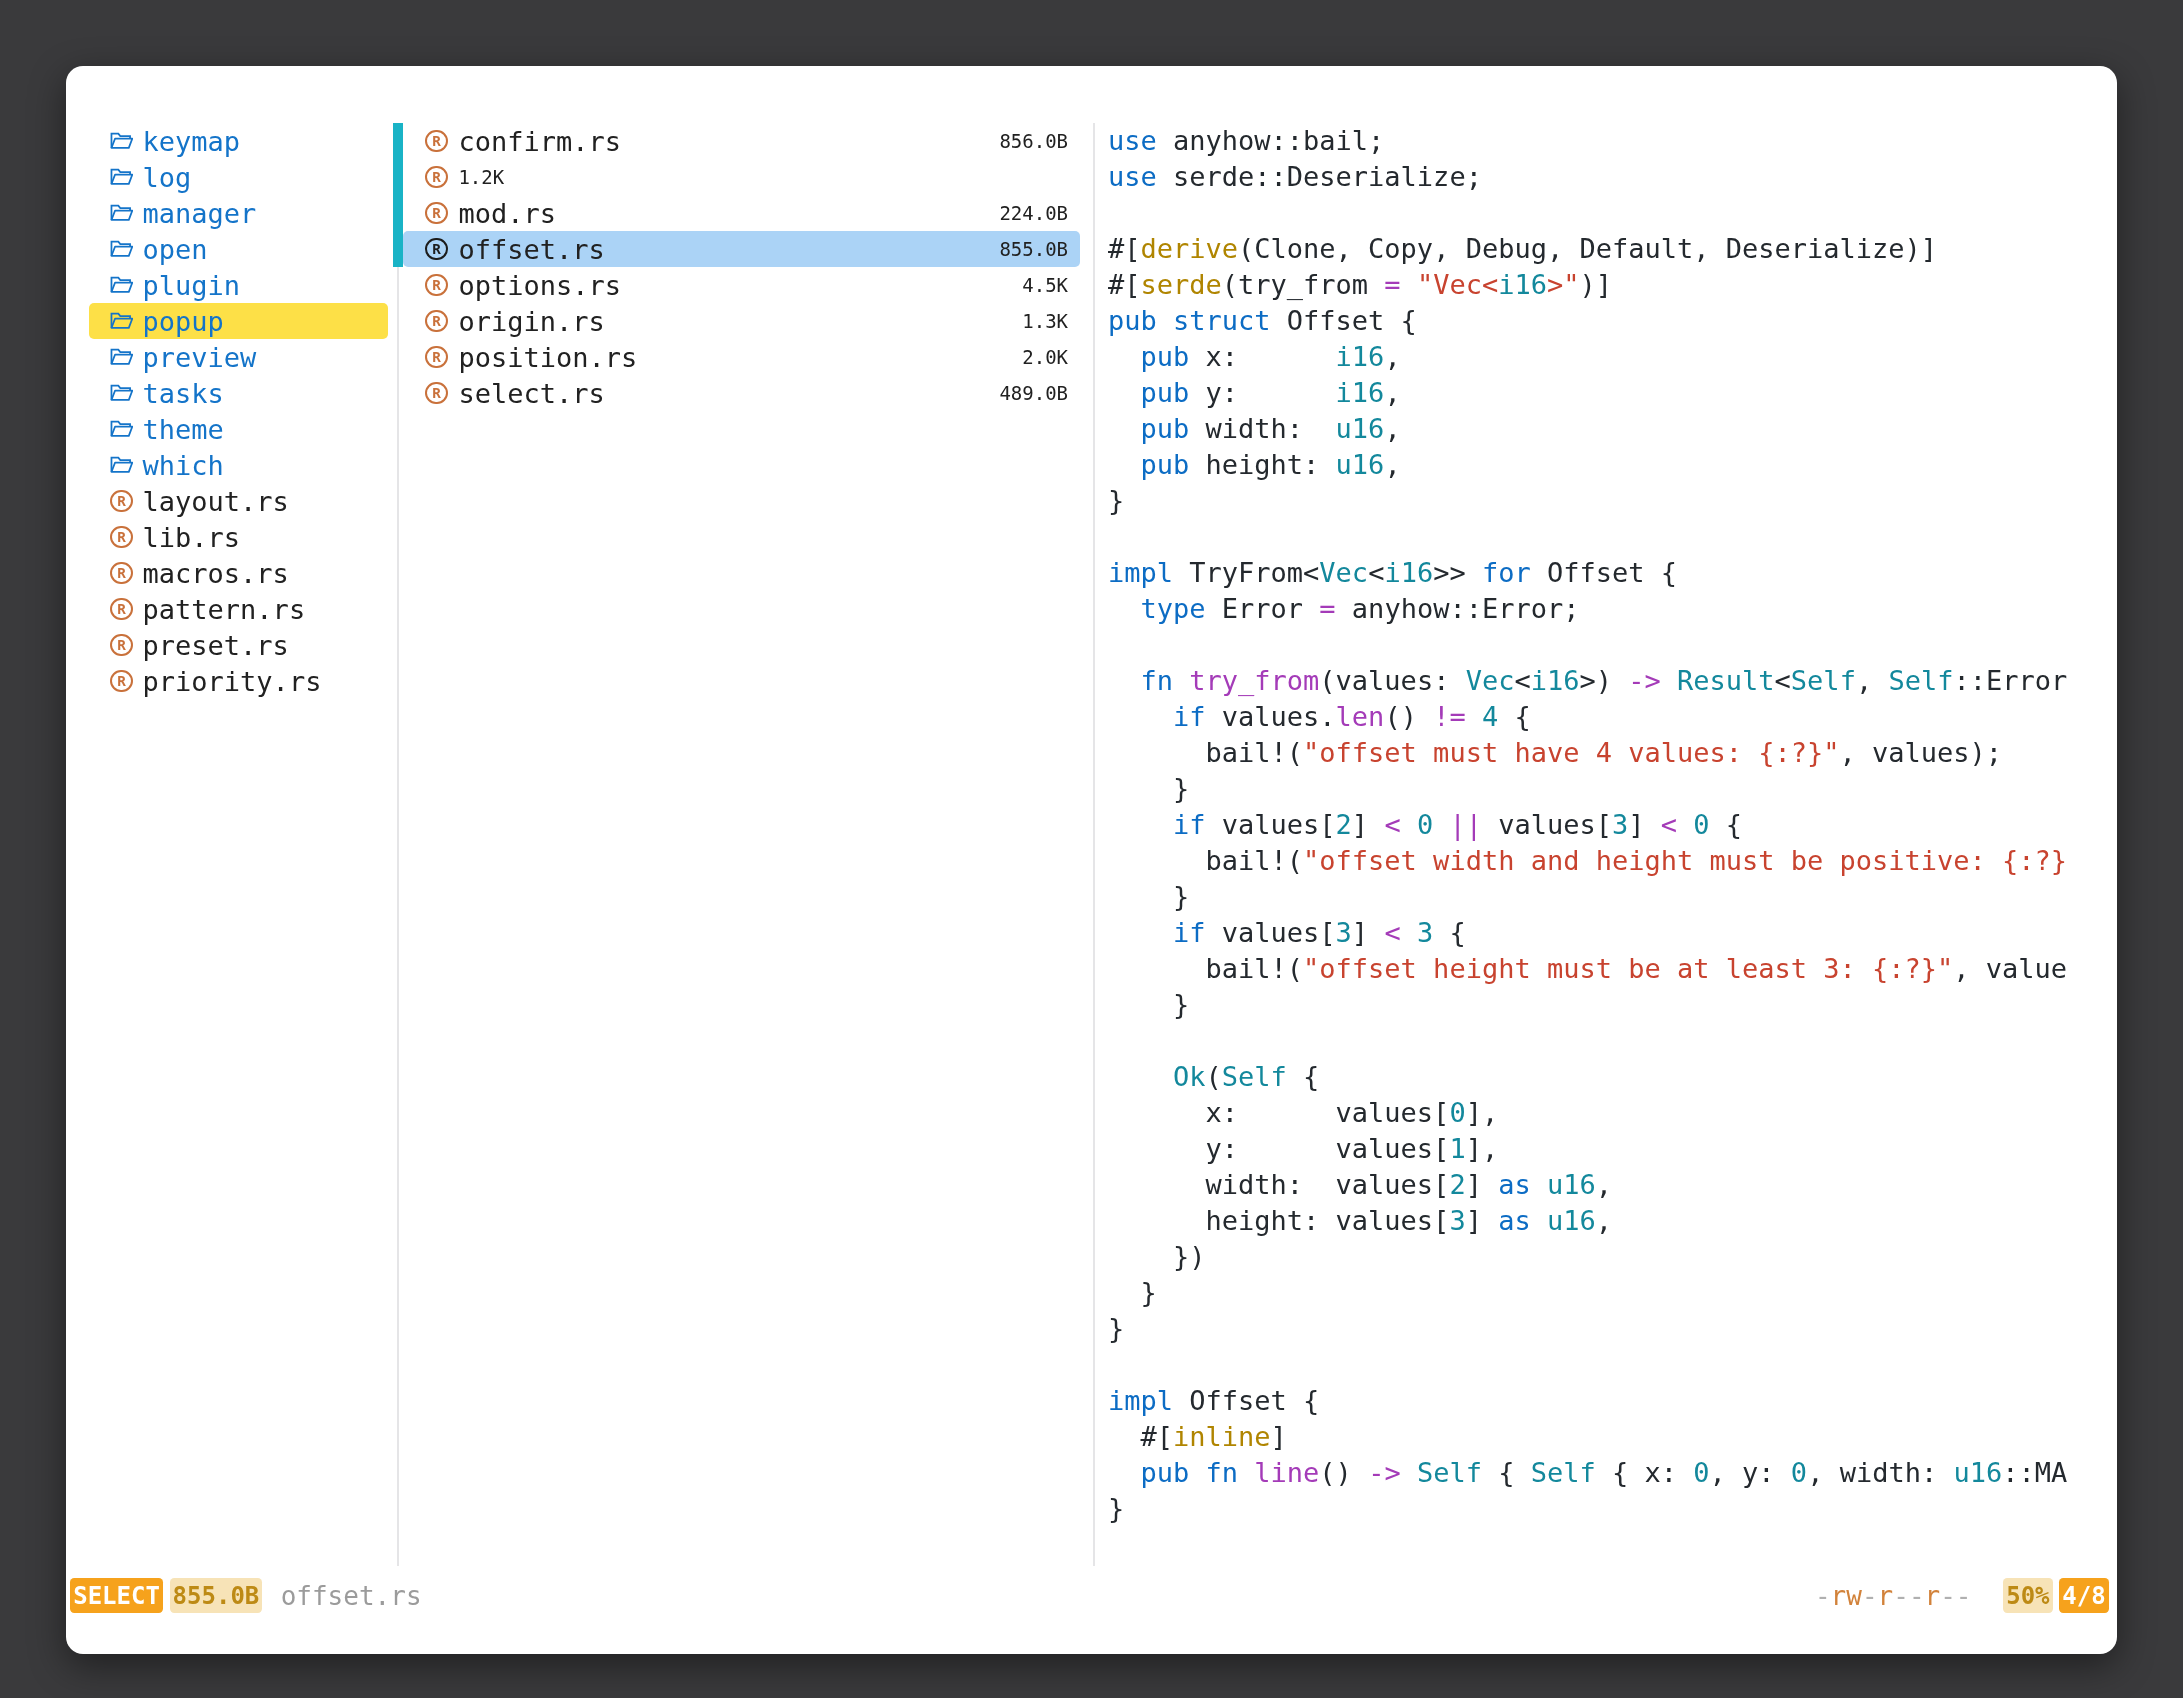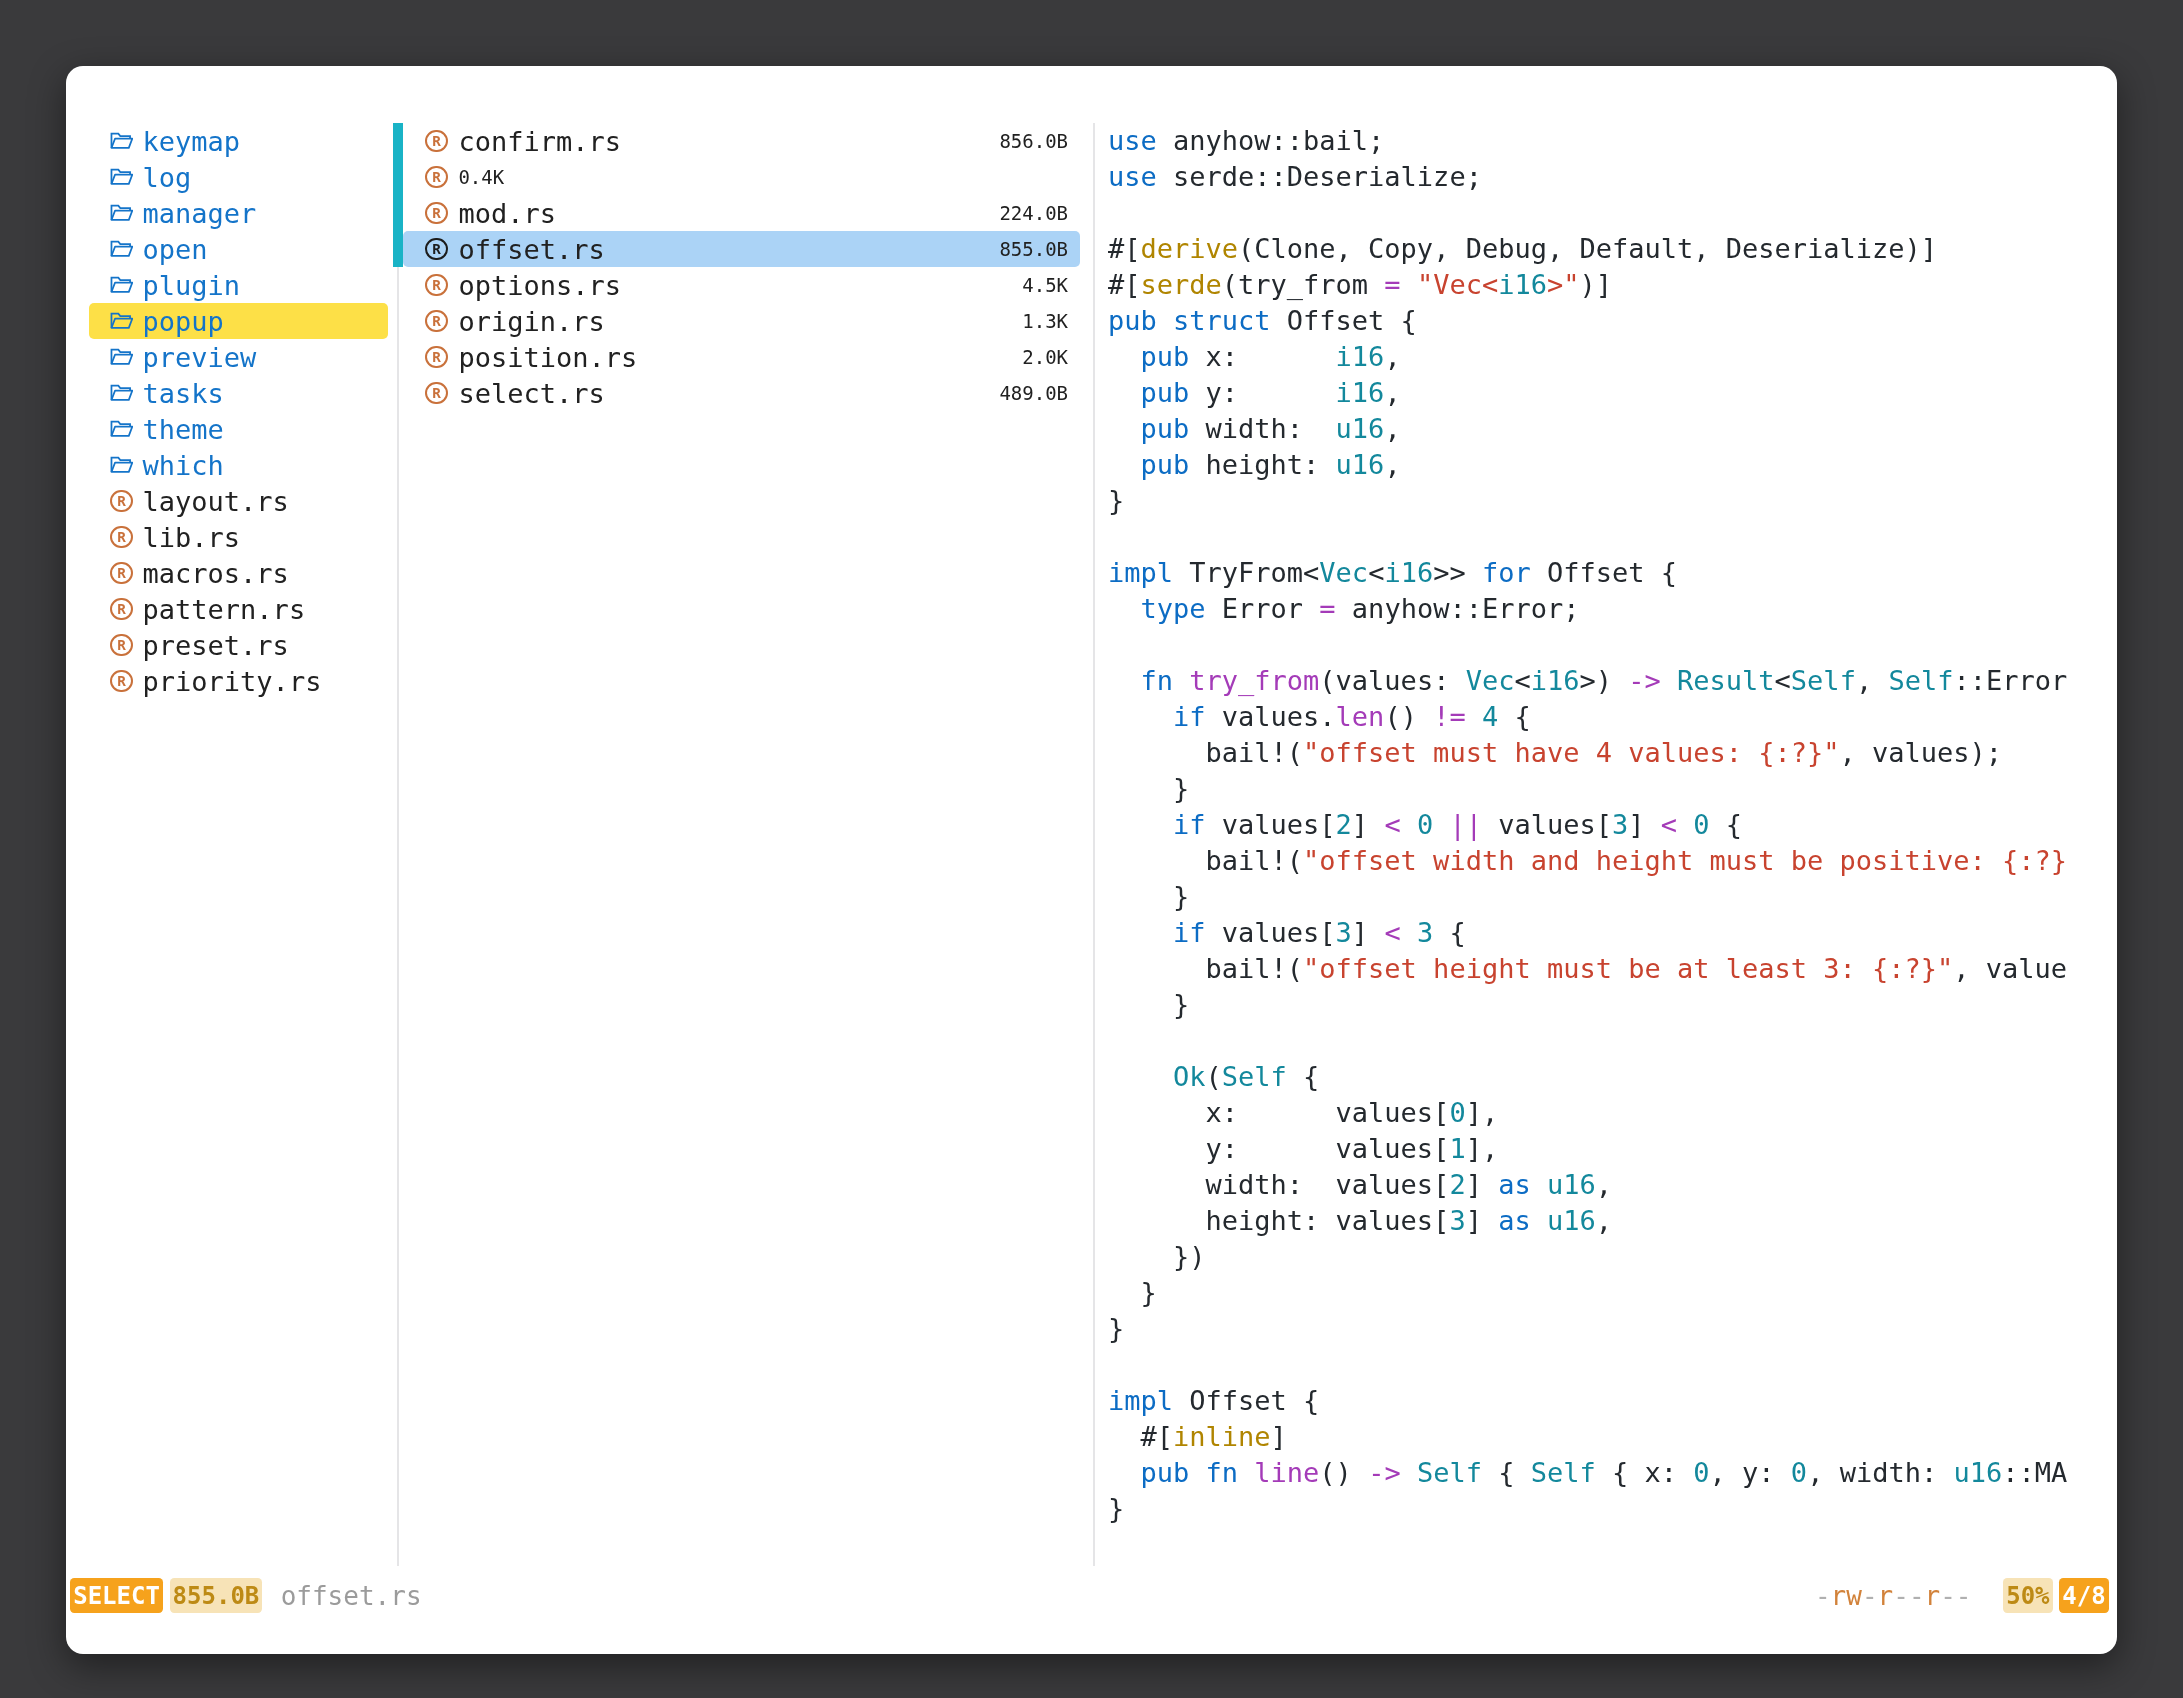--- a/index.html
+++ b/index.html
@@ -217,21 +217,21 @@
             <span class="label">confirm.rs</span>
             <span class="size">856.0B</span>
           </span>
         </div>
         <div class="frow">
           <span class="marker marked"></span>
           <span class="fbody">
             <span class="icon">
               <span class="rcircle">R</span>
             </span>
-            <span class="size">0.4K</span>
+            <span class="size">1.2K</span>
           </span>
         </div>
         <div class="frow">
           <span class="marker marked"></span>
           <span class="fbody">
             <span class="icon">
               <span class="rcircle">R</span>
             </span>
             <span class="label">mod.rs</span>
             <span class="size">224.0B</span>

